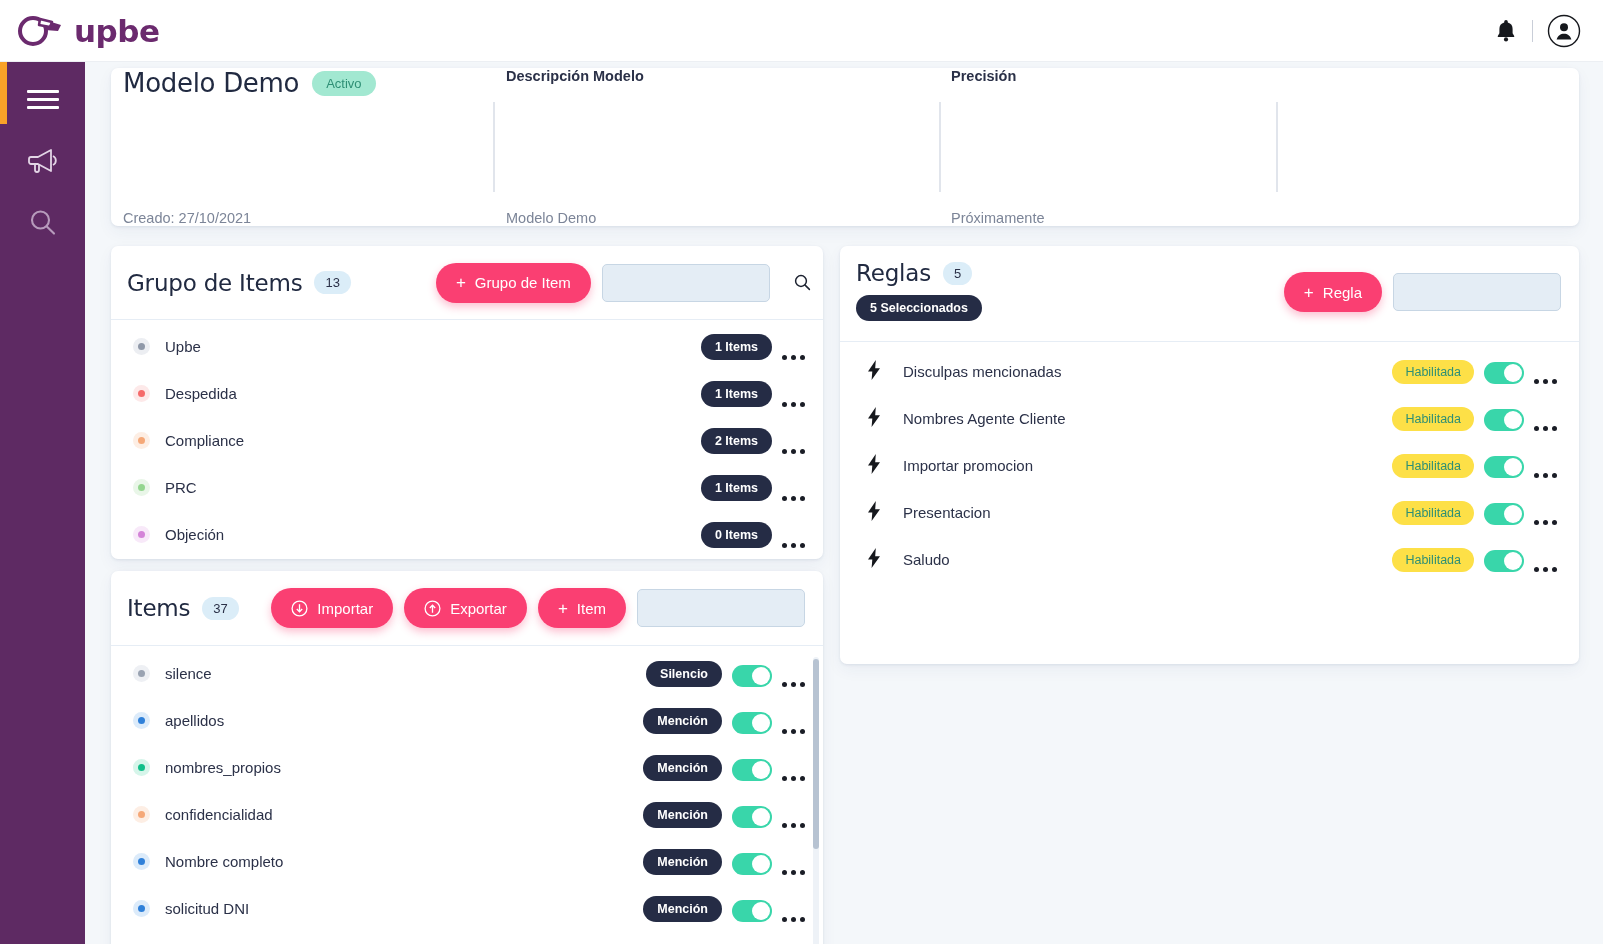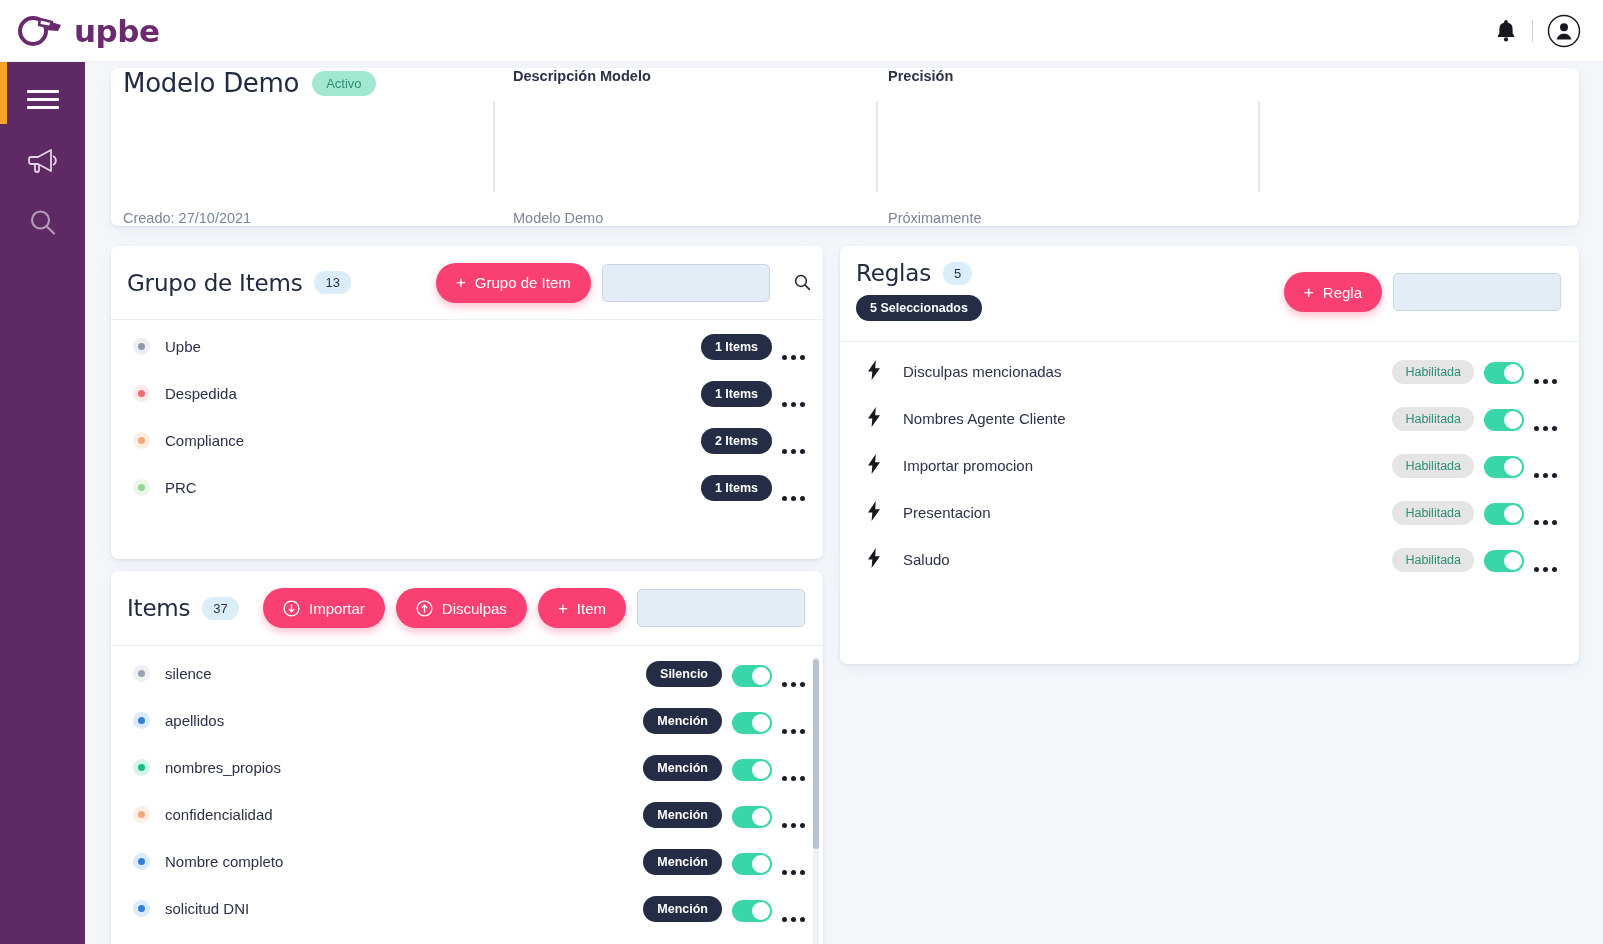--- a/index.html
+++ b/index.html
@@ -72,22 +72,22 @@
   }
 
   
   .summary {
     position: absolute; left: 26px; top: 6px;
     width: 1468px; height: 158px;
     display: flex; align-items: stretch;
   }
   .sum-col { position: relative; display: flex; flex-direction: column; justify-content: space-between; }
   .sum-col.c1 { width: 382px; padding-left: 12px; }
-  .sum-col.c2 { width: 383px; padding-left: 20px; }
-  .sum-col.c3 { width: 382px; padding-left: 12px; }
+  .sum-col.c2 { width: 446px; padding-left: 13px; }
+  .sum-col.c3 { width: 337px; padding-left: 12px; }
   .sum-col.c4 { width: 255px; }
   .sum-sep {
     position: absolute; left: 0; top: 34px; bottom: 34px; width: 2px;
     background: #e1e5ec;
   }
   .model-title-row { display: flex; align-items: center; gap: 13px; }
   .model-title {
     font-size: 26px; font-weight: 400; color: #212a41;
     font-family: "DejaVu Sans", sans-serif; letter-spacing: -.3px;
   }
@@ -164,21 +164,21 @@
   .row-label { margin-left: 15px; font-size: 15px; color: #2b3148; }
   .row-right { margin-left: auto; display: flex; align-items: flex-end; gap: 10px; }
 
   .badge-dark {
     background: #252c45; color: #ffffff;
     font-size: 12.5px; font-weight: 600;
     border-radius: 13px; padding: 6px 14px; min-width: 66px;
     text-align: center;
   }
   .badge-green {
-    background: #e5e5e5; color: #2e8f75;
+    background: #fde047; color: #2e8f75;
     font-size: 12.5px; border-radius: 12px;
     padding: 5px 13px; text-align: center;
   }
   .toggle {
     width: 40px; height: 22px; border-radius: 11px;
     background: #39d6aa; position: relative; cursor: pointer;
     flex: 0 0 auto;
   }
   .toggle .knob {
     position: absolute; right: 2px; top: 2px;
@@ -366,20 +366,34 @@
             </span>
           </span>
         </div>
         <div class="row">
           <span class="dot-wrap" style="background:#e9f6e8">
             <span class="dot-core" style="background:#94d68f"></span>
           </span>
           <span class="row-label">PRC</span>
           <span class="row-right">
             <span class="badge-dark">1 Items</span>
+            <span class="kebab">
+              <i></i>
+              <i></i>
+              <i></i>
+            </span>
+          </span>
+        </div>
+        <div class="row">
+          <span class="dot-wrap" style="background:#f8e9f9">
+            <span class="dot-core" style="background:#d484d8"></span>
+          </span>
+          <span class="row-label">Objeción</span>
+          <span class="row-right">
+            <span class="badge-dark">0 Items</span>
             <span class="kebab">
               <i></i>
               <i></i>
               <i></i>
             </span>
           </span>
         </div>
       </div>
   </div>
 
@@ -395,21 +409,21 @@
             <polyline points="5.8,9 8.5,11.8 11.2,9" fill="none" stroke="#ffffff" stroke-width="1.3"></polyline>
           </svg>
           <span>Importar</span>
         </button>
         <button class="btn">
           <svg width="17" height="17" viewBox="0 0 17 17">
             <circle cx="8.5" cy="8.5" r="7.4" fill="none" stroke="#ffffff" stroke-width="1.3"></circle>
             <line x1="8.5" y1="12.7" x2="8.5" y2="5.6" stroke="#ffffff" stroke-width="1.3"></line>
             <polyline points="5.8,8 8.5,5.2 11.2,8" fill="none" stroke="#ffffff" stroke-width="1.3"></polyline>
           </svg>
-          <span>Disculpas</span>
+          <span>Exportar</span>
         </button>
         <button class="btn">
           <span class="glyph">+</span>
           <span>Item</span>
         </button>
         <div class="search">
           <input type="text" placeholder="" style="">
 
         </div>
       </div>

